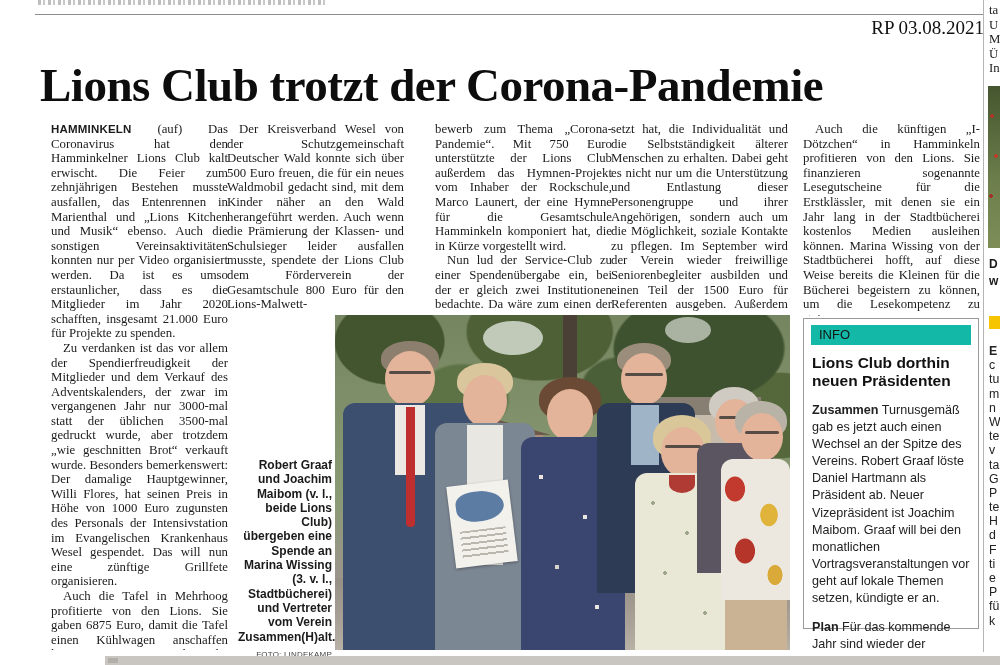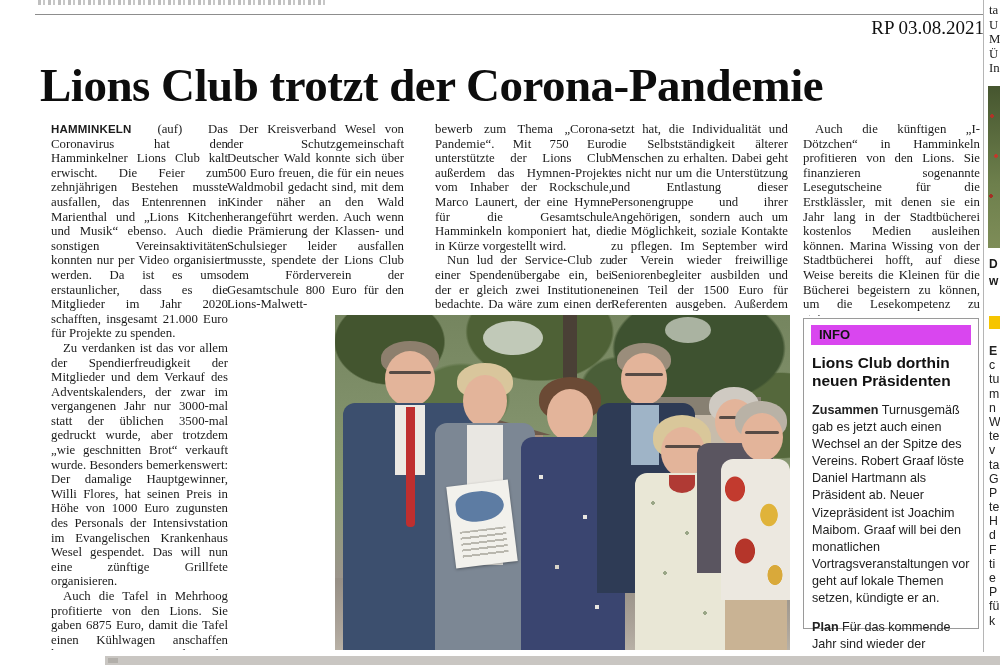--- a/index.html
+++ b/index.html
@@ -65,21 +65,21 @@
     background:repeating-linear-gradient(180deg,#b9b7ae 0 2px,transparent 2px 6px);}
 
   
   .caption{position:absolute;left:238px;top:458px;width:94px;text-align:right;
     font-family:"Liberation Sans",sans-serif;font-weight:700;font-size:12px;line-height:14.3px;color:#1a1a1a;}
   .credit{margin-top:4px;font-weight:400;font-size:8px;letter-spacing:.2px;color:#444;}
 
   
   .infobox{position:absolute;left:803px;top:318px;width:176px;height:311px;background:#fff;
     border:1px solid #9a9a9a;box-sizing:border-box;font-family:"Liberation Sans",sans-serif;}
-  .info-label{margin:6px 7px 0 7px;background:#d946ef;color:#141414;font-weight:700;font-size:13px;
+  .info-label{margin:6px 7px 0 7px;background:#14b8a6;color:#141414;font-weight:400;font-size:13px;
     padding:2px 8px 3px 8px;}
   .info-title{margin:9px 7px 0 8px;font-weight:700;font-size:15.5px;line-height:18px;color:#111;}
   .info-p{margin:12px 7px 0 8px;font-size:12.6px;line-height:17.1px;color:#222;}
   .info-p b{font-weight:700;}
 
   
   .right-rule{position:absolute;left:983px;top:0;width:1px;height:652px;background:#b5b5b5;}
   .sliver{position:absolute;left:989px;top:3px;width:11px;font-size:12.8px;line-height:14.6px;color:#1b1b1b;}
   .sliver div{height:14.6px;overflow:hidden;}
   .sliver-photo{position:absolute;left:988px;top:86px;width:12px;height:162px;
@@ -202,20 +202,24 @@
         background:radial-gradient(16px 20px at 14px 30px,#c23a2e 0 60%,transparent 65%),
                    radial-gradient(14px 18px at 48px 56px,#e0b33a 0 60%,transparent 65%),
                    radial-gradient(16px 20px at 24px 92px,#b5352a 0 60%,transparent 65%),
                    radial-gradient(12px 16px at 54px 116px,#d9a93a 0 60%,transparent 65%),#ece8e0;"></div>
       <div class="torso" style="left:390px;top:285px;width:62px;height:50px;background:#c9b394;border-radius:0;"></div>
     </div>
 
     <div class="cert"></div>
   </div>
 
+  <div class="caption">
+    <span>Robert Graaf und Joachim Maibom (v. l., beide Lions Club) übergeben eine Spende an Marina Wissing (3. v. l., Stadtbücherei) und Vertreter vom Verein Zusammen(H)alt.</span>
+    <div class="credit">FOTO: LINDEKAMP</div>
+  </div>
 
   <div class="infobox">
     <div class="info-label">INFO</div>
     <div class="info-title">Lions Club dorthin neuen Präsidenten</div>
     <p class="info-p"><b>Zusammen</b><span> Turnusgemäß gab es jetzt auch einen Wechsel an der Spitze des Vereins. Robert Graaf löste Daniel Hartmann als Präsident ab. Neuer Vizepräsident ist Joachim Maibom. Graaf will bei den monatlichen Vortragsveranstaltungen vor geht auf lokale Themen setzen, kündigte er an.</span></p>
     <p class="info-p"><b>Plan</b><span> Für das kommende Jahr sind wieder der Kalenderverkauf, das Entenrennen in Marienthal und „Lions Kitchen und Musik“ geplant. Dabei unterstützen Lions-Mitglieder Profis bei der Herstellung eines Vier-Gänge-Menüs und servieren es Gästen.</span></p>
   </div>
 
   <div class="right-rule"></div>
   <div class="sliver">

